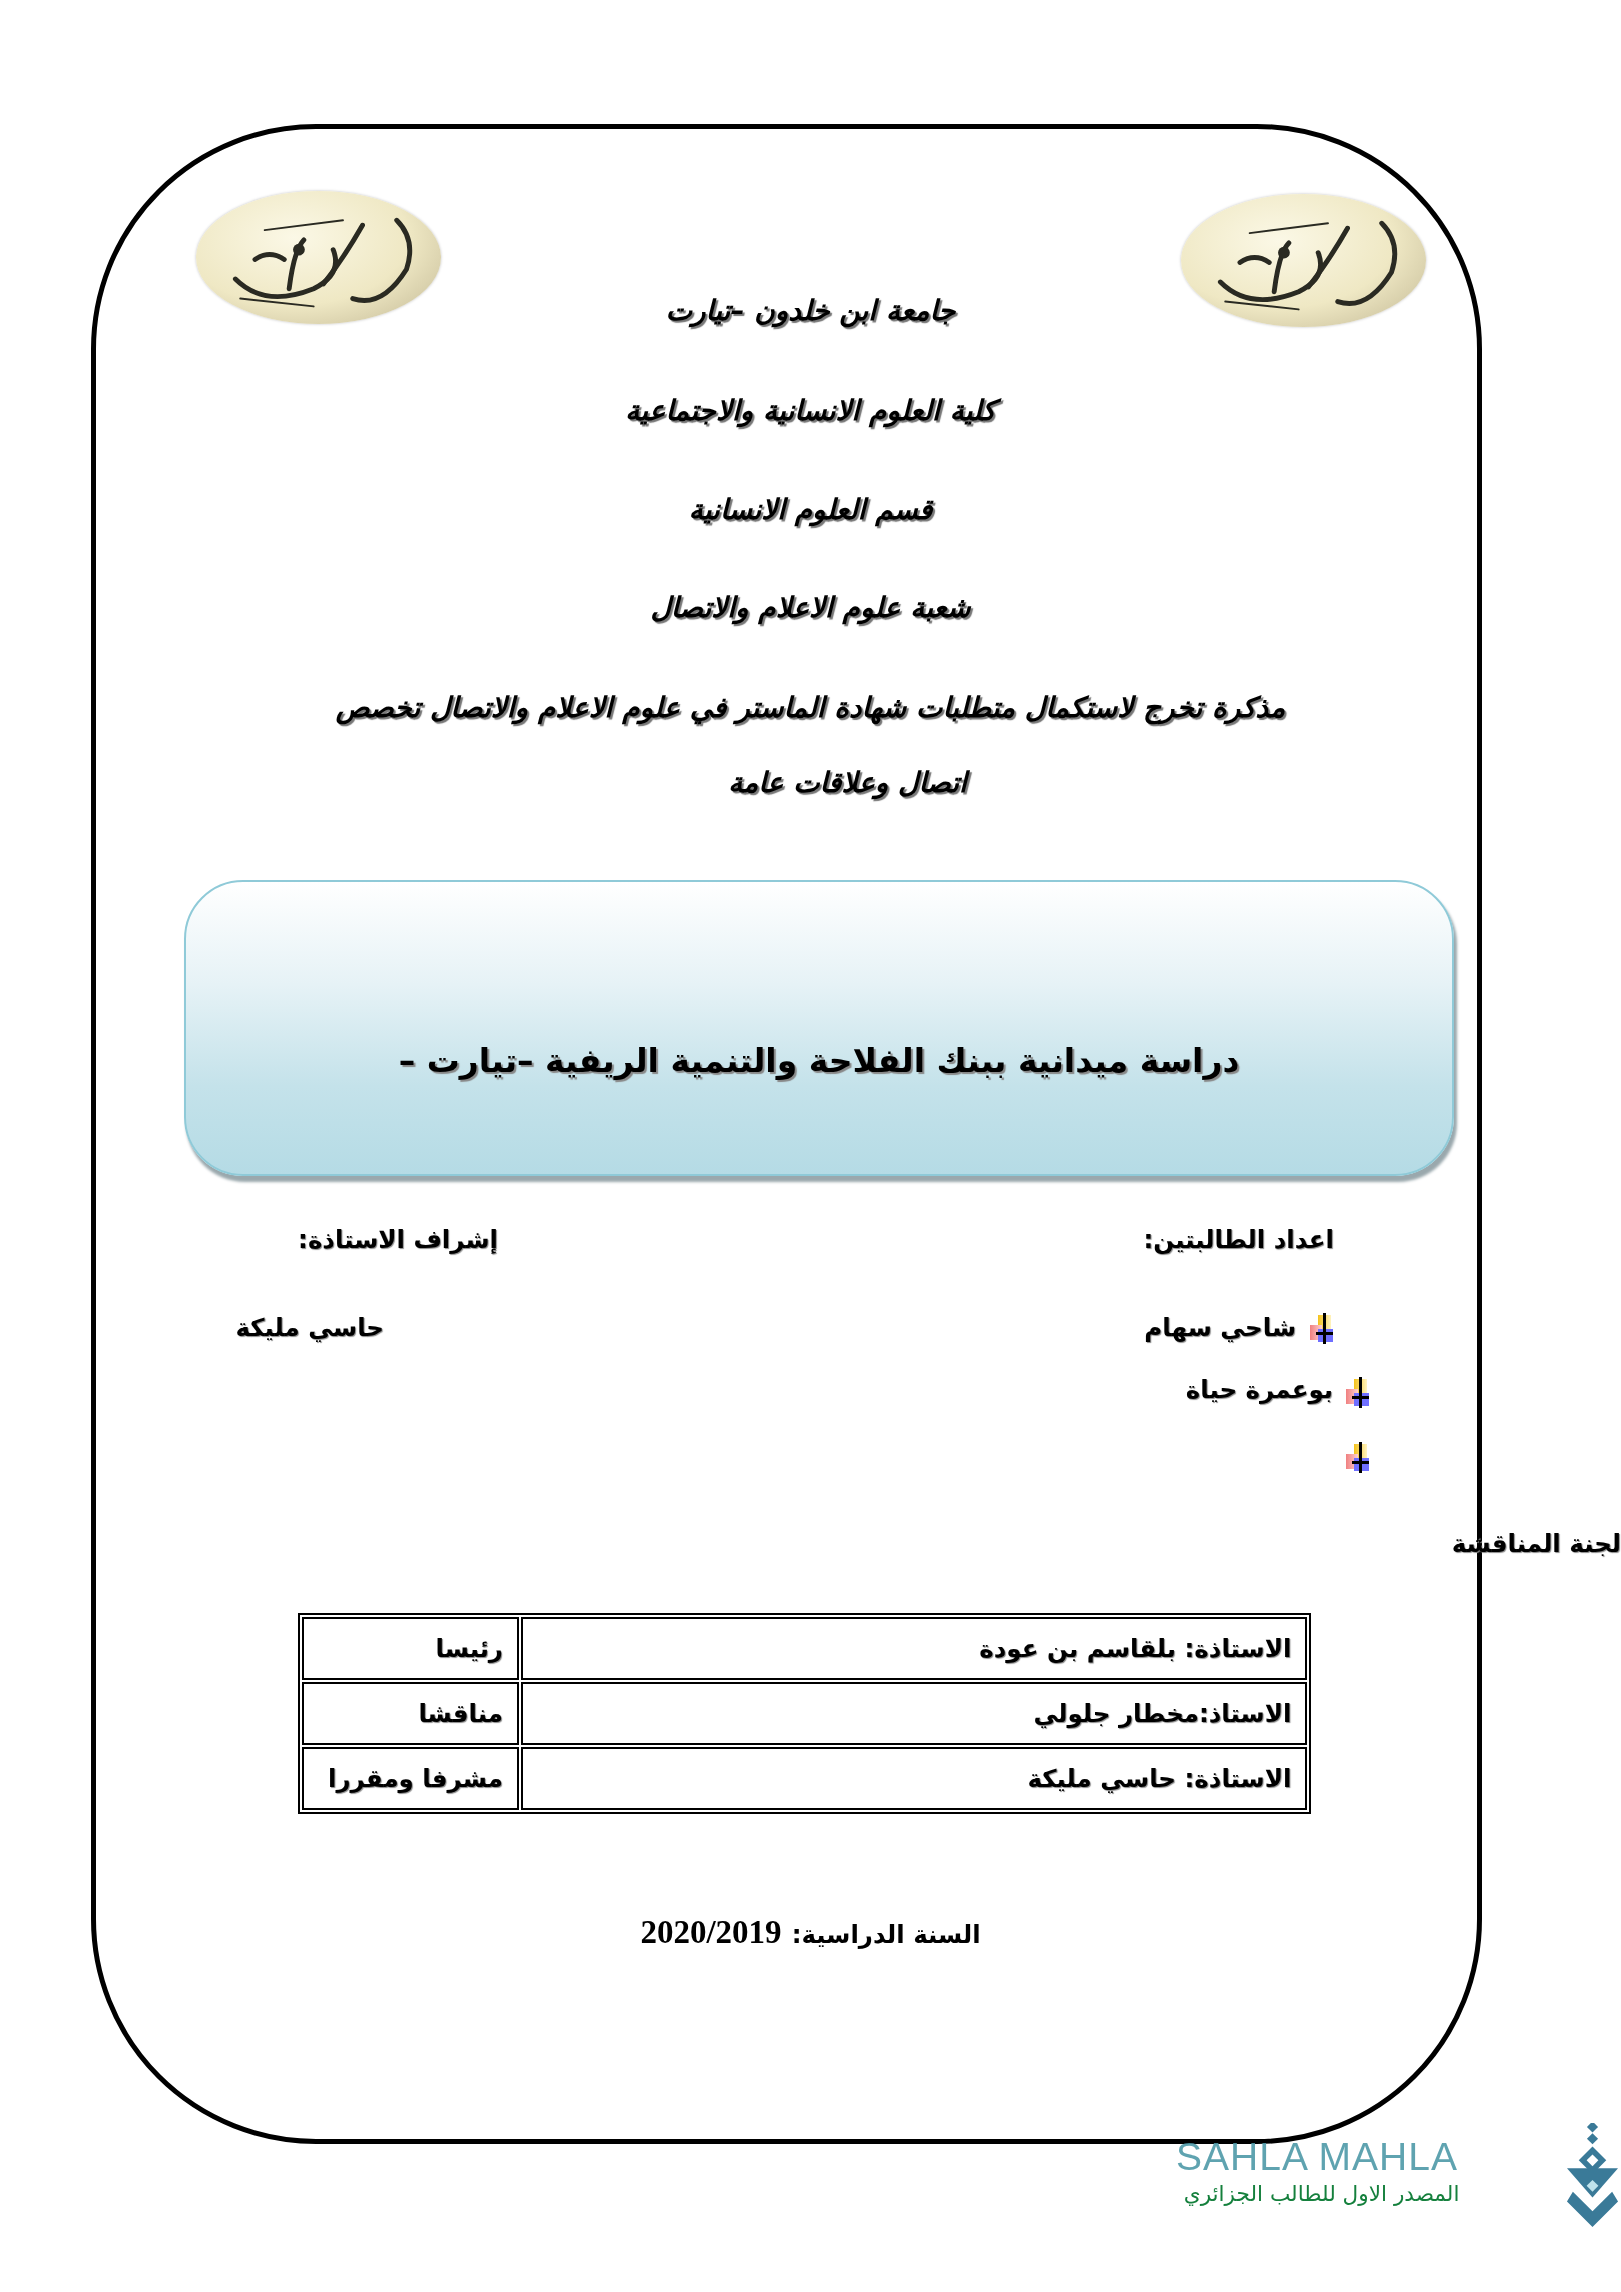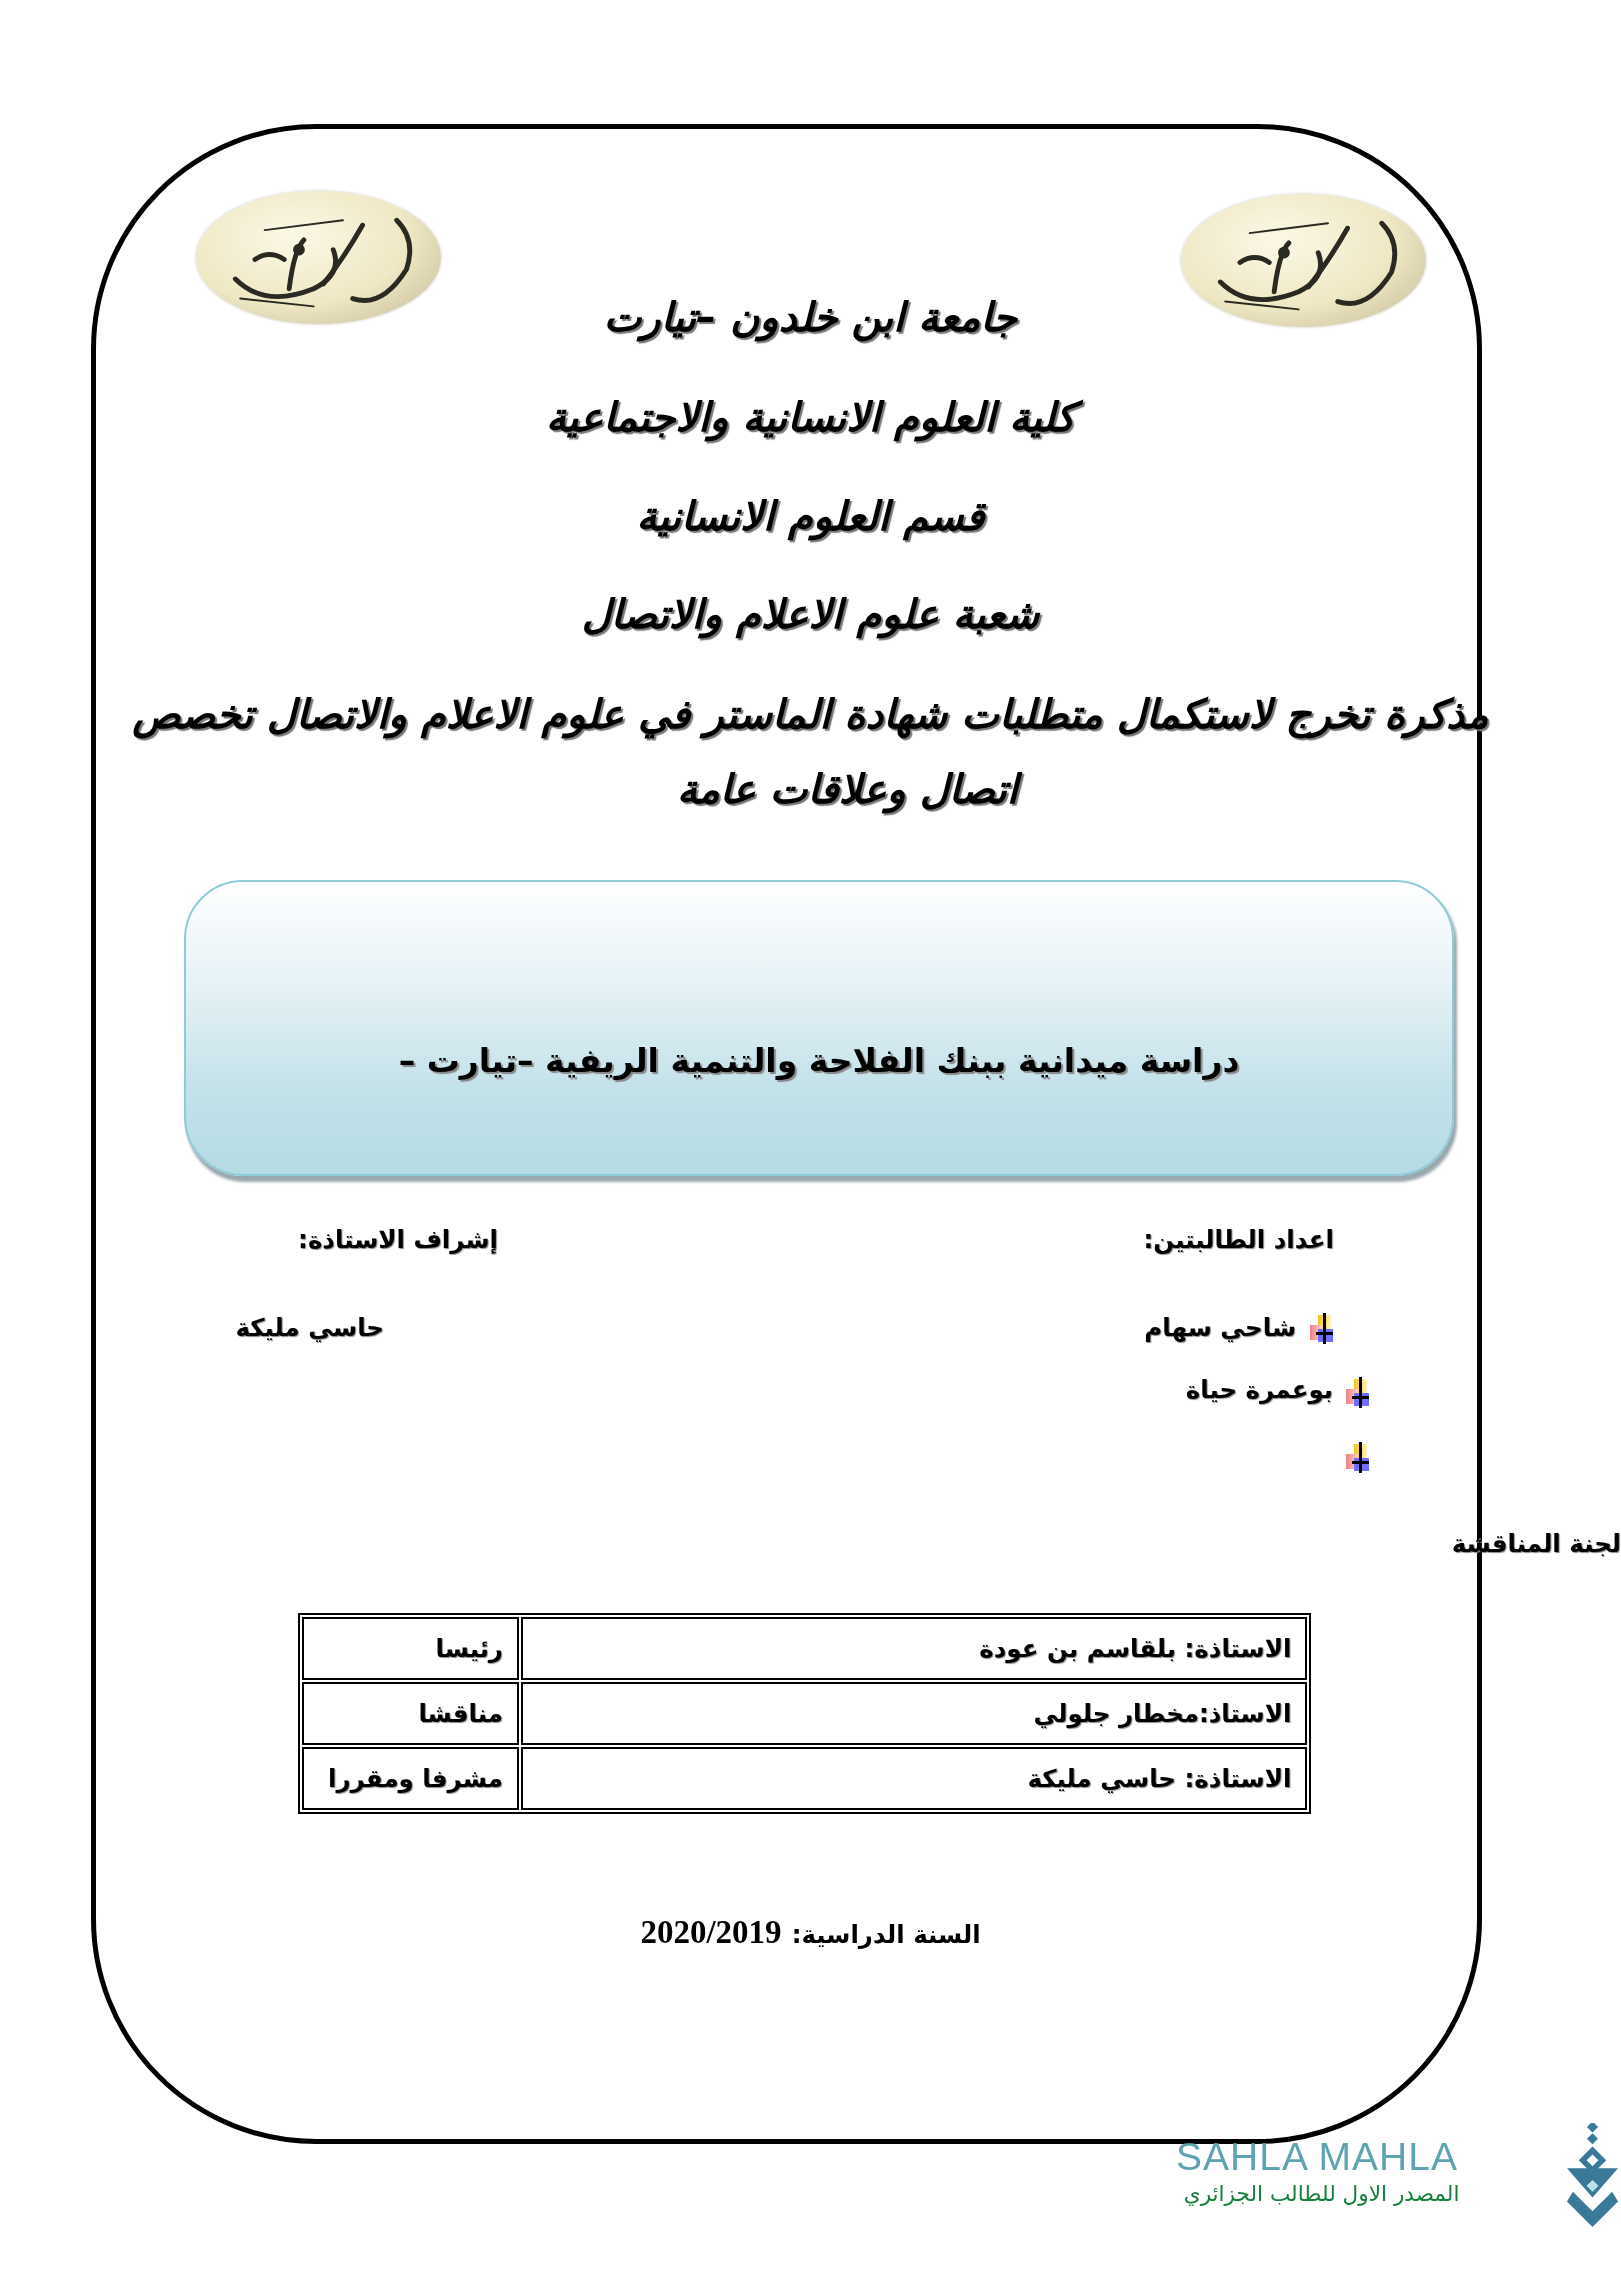--- a/index.html
+++ b/index.html
@@ -7,21 +7,21 @@
          font-family:"DejaVu Sans", "Liberation Sans", sans-serif; color:#000; }
   .page-frame { position:absolute; left:91px; top:124px; width:1391px; height:2020px;
                 border:5.9px solid #000; border-radius:225px; box-sizing:border-box; }
   .logo { position:absolute; width:245px; height:133px; border-radius:50%;
           background:radial-gradient(ellipse at 40% 35%, #fbf8e6 0%, #efe8c4 55%, #cfc6a2 85%, #a9a083 100%);
           box-shadow:0 0 2.9px rgba(0,0,0,0.25); overflow:hidden; }
   .logo svg { width:100%; height:100%; }
   .logo-left { left:196px; top:191px; }
   .logo-right { left:1181px; top:194px; }
   .heading { position:absolute; left:0; width:1621px; text-align:center; direction:rtl;
-             font-weight:bold; font-style:italic; font-size:40px;
+             font-weight:bold; font-style:italic; font-size:28px;
              text-shadow:2px 2px 1px #777; }
   .title-box { position:absolute; left:184px; top:880px; width:1270px; height:296px;
                border:2.9px solid #8fcad8; border-radius:59px; box-sizing:border-box;
                background:linear-gradient(to bottom, #ffffff 0%, #e6f2f6 35%, #c4e2ea 70%, #b5dbe5 100%);
                box-shadow:2.9px 5.9px 2.9px #9aa8ad; }
   .title-line { position:absolute; left:0; width:100%; text-align:center; direction:rtl;
                 font-weight:bold; font-size:33px; text-shadow:2px 2px 1px #888; }
   .label { position:absolute; direction:rtl; font-weight:bold; font-size:24.5px;
            text-shadow:1px 1px 1px #888; white-space:nowrap; }
   .bullet { position:absolute; width:23.5px; height:29px; }

